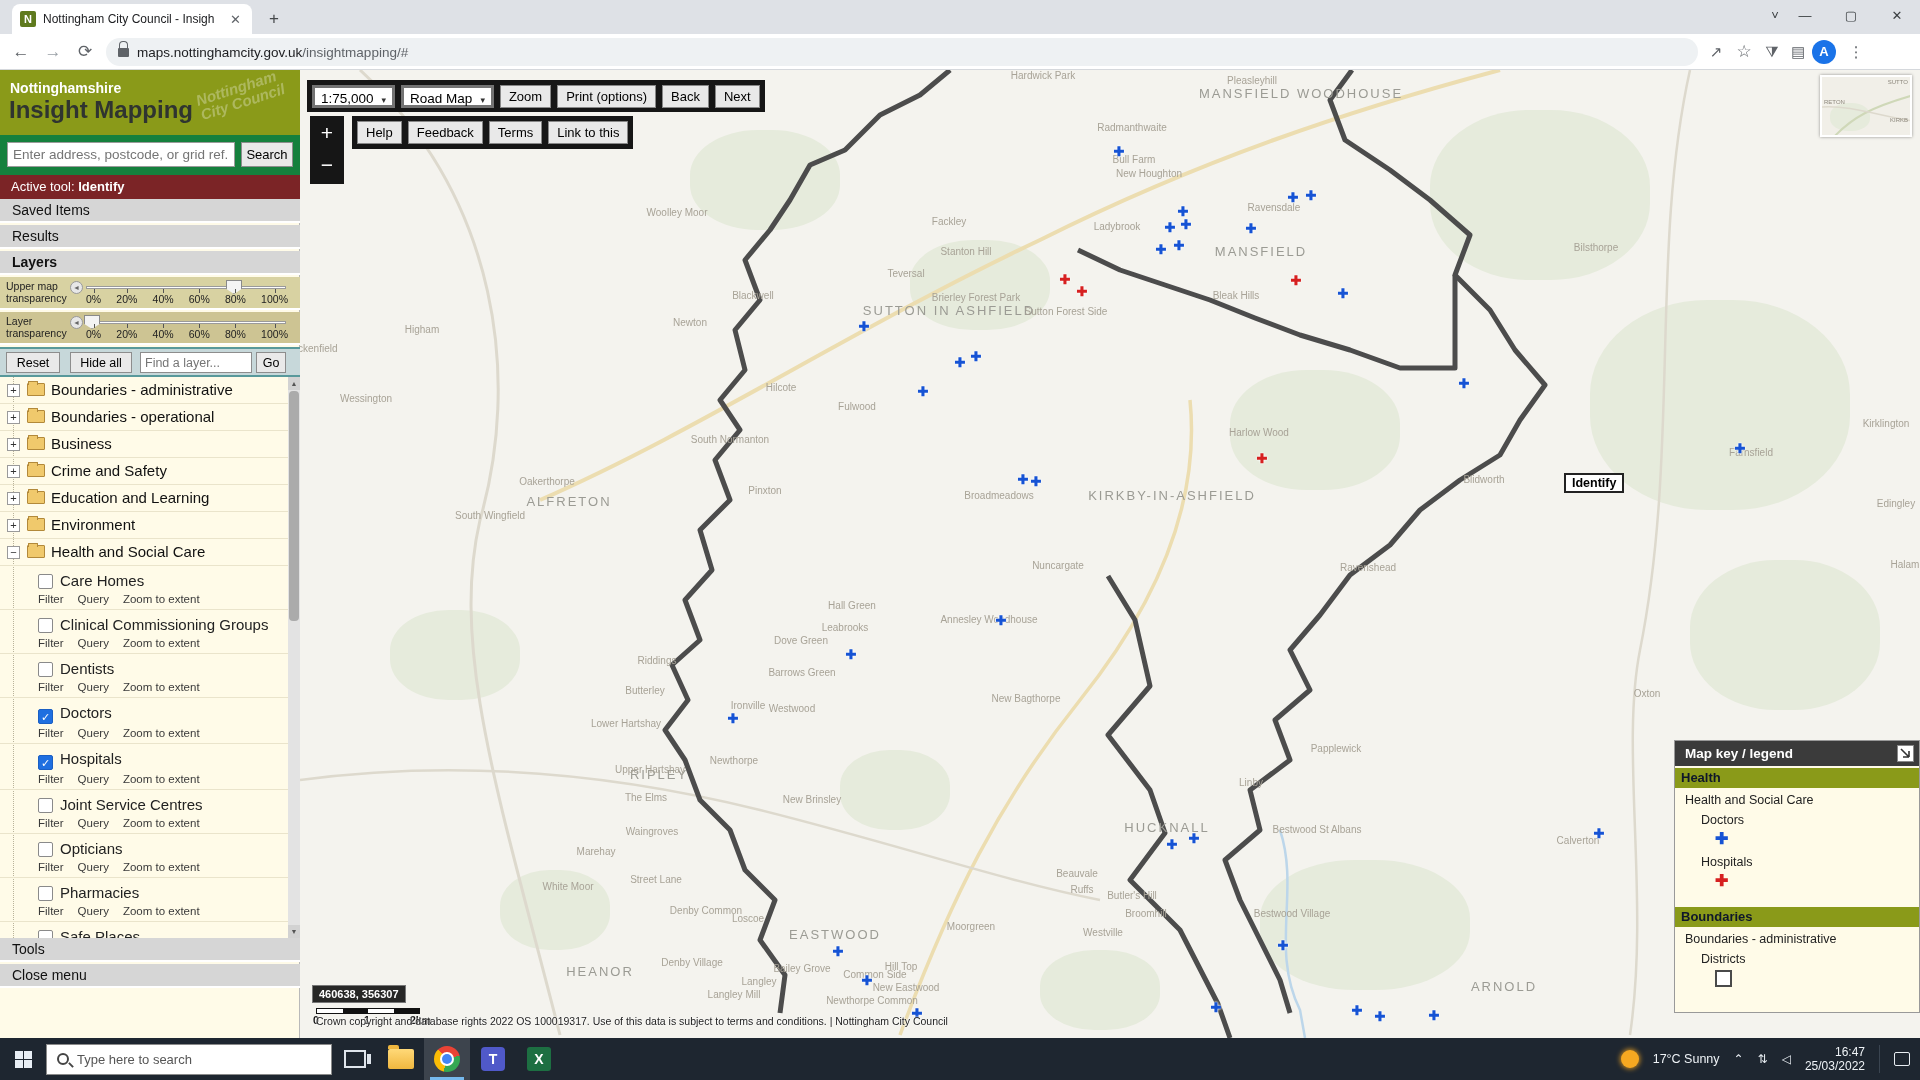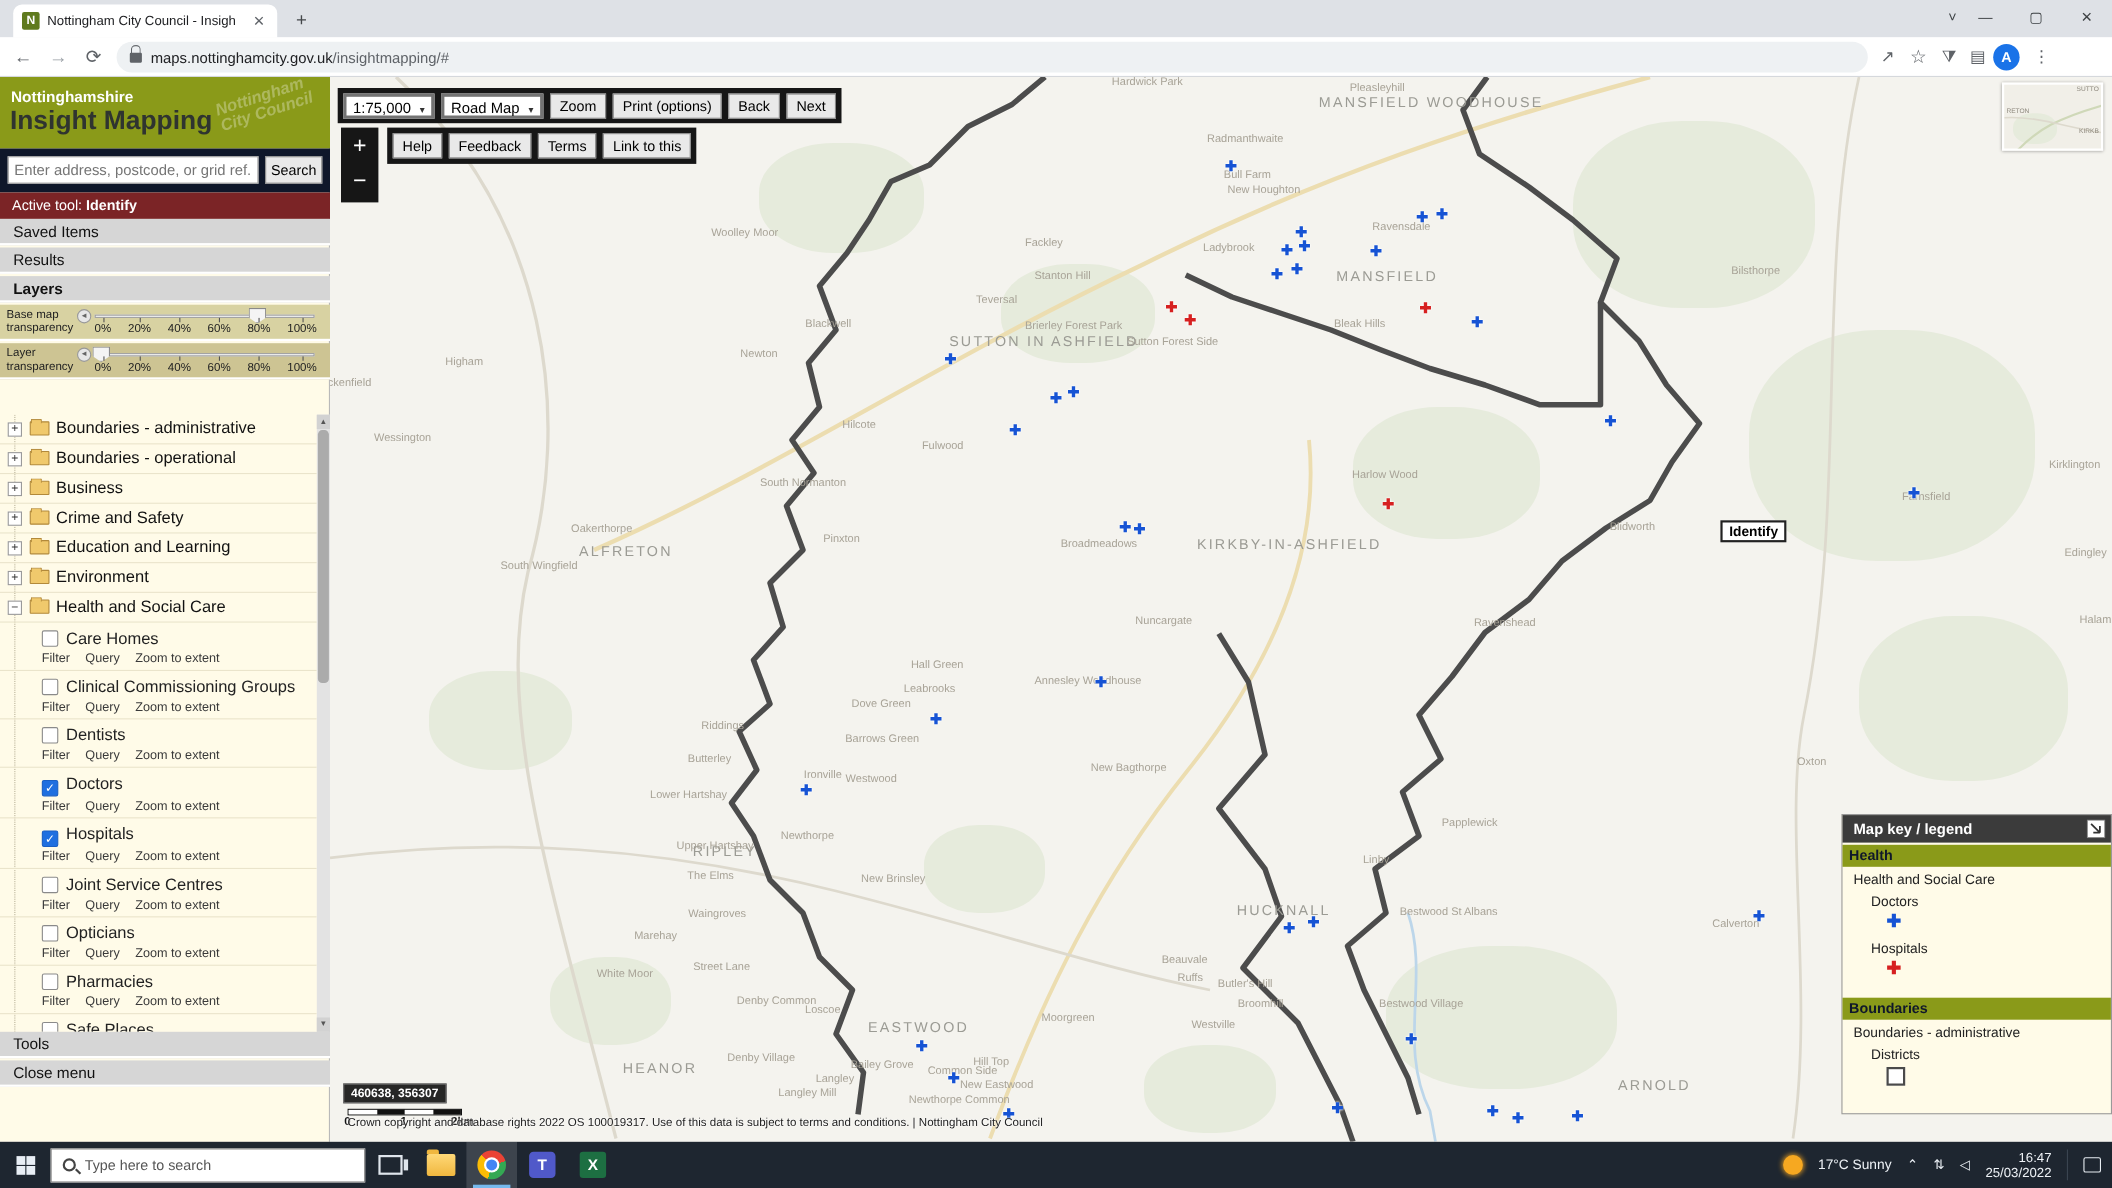--- a/index.html
+++ b/index.html
@@ -23,21 +23,21 @@
   .url .path { color:#5f6368; }
   .tb-ic { position:absolute; top:6px; width:24px; height:24px; color:#5f6368; text-align:center; line-height:24px; font-size:15px; }
   .avatar { position:absolute; left:1812px; top:6px; width:24px; height:24px; border-radius:50%; background:#1a73e8; color:#fff; font-size:13px; font-weight:bold; text-align:center; line-height:24px; }
 
   
   #sidebar { position:absolute; left:0; top:70px; width:300px; height:968px; background:#fffbe8; border-right:1px solid #b9b9b9; }
   #brand { position:absolute; left:0; top:0; width:300px; height:65px; background:#8a9a19; overflow:hidden; }
   #brand .l1 { position:absolute; left:10px; top:10px; color:#fff; font-weight:bold; font-size:14px; }
   #brand .l2 { position:absolute; left:9px; top:26px; color:#2f3430; font-weight:bold; font-size:24px; }
   #brand .wm { position:absolute; right:-6px; top:6px; color:rgba(255,255,255,.3); font-weight:bold; font-size:15px; font-style:italic; transform:rotate(-18deg); width:110px; line-height:15px; }
-  #searchrow { position:absolute; left:0; top:65px; width:300px; height:40px; background:#0f172a; }
+  #searchrow { position:absolute; left:0; top:65px; width:300px; height:40px; background:#15803d; }
   #searchrow input { position:absolute; left:7px; top:7px; width:228px; height:25px; border:1px solid #9b9b9b; font-size:13.5px; padding:0 5px; color:#333; }
   #searchrow button { position:absolute; left:241px; top:7px; width:52px; height:25px; background:#e9e9e9; border:1px solid #8d8d8d; font-size:13px; }
   #activetool { position:absolute; left:0; top:105px; width:300px; height:24px; background:#7b2426; color:#fff; font-size:13px; line-height:24px; padding-left:11px; }
   #activetool b { font-weight:bold; }
   .sectbar { position:absolute; left:0; width:300px; height:24px; background:#d6d6d6; border-bottom:2px solid #fff; font-size:14px; line-height:22px; padding-left:12px; color:#111; }
   .sliderrow { position:absolute; left:0; width:300px; height:33px; }
   .sliderrow .lab { position:absolute; left:6px; top:3px; width:60px; font-size:10.5px; line-height:12px; color:#222; }
   .track { position:absolute; left:86px; top:9px; width:200px; height:3px; background:#fdfdfd; border:1px solid #9a9a9a; }
   .sl-circle { position:absolute; left:70px; top:4px; width:13px; height:13px; border-radius:50%; background:#e7e7e7; border:1px solid #999; color:#666; font-size:7px; text-align:center; line-height:12px;}
   .handle { position:absolute; top:3px; width:16px; height:14px; background:#f4f4f4; border:1px solid #8a8a8a; clip-path:polygon(0 0,100% 0,100% 62%,50% 100%,0 62%); }
@@ -176,21 +176,21 @@
   <div id="searchrow">
     <input placeholder="Enter address, postcode, or grid ref." style="">
     <button>Search</button>
   </div>
   <div id="activetool"><span>Active tool:</span>&nbsp;<b>Identify</b></div>
   <div class="sectbar" style="top:129px;">Saved Items</div>
   <div class="sectbar" style="top:155px;">Results</div>
   <div class="sectbar" style="top:181px;font-weight:bold;">Layers</div>
 
   <div class="sliderrow" style="top:207px;background:#d8d2a2;border-bottom:2px solid #fff;">
-    <div class="lab">Base map transparency</div>
+    <div class="lab">Upper map transparency</div>
     <div class="sl-circle">◄</div>
     <div class="track"></div>
     <div class="handle" id="base-handle" style="left: 226px;"></div>
     <div class="ticks">
         <span>0%</span>
         <span>20%</span>
         <span>40%</span>
         <span>60%</span>
         <span>80%</span>
         <span>100%</span>
@@ -204,20 +204,26 @@
     <div class="ticks">
         <span>0%</span>
         <span>20%</span>
         <span>40%</span>
         <span>60%</span>
         <span>80%</span>
         <span>100%</span>
       </div>
   </div>
 
+  <div id="findrow" style="top:277px;">
+    <button id="btn-reset">Reset</button>
+    <button id="btn-hideall">Hide all</button>
+    <input placeholder="Find a layer..." style="">
+    <button id="btn-go">Go</button>
+  </div>
 
   <div id="tree" style="top:307px;height:561px;">
     <div class="guide"></div>
   <div class="cat">
         <span class="expander">+</span>
         <span class="folder"></span>
         <span class="clabel">Boundaries - administrative</span>
       </div>
       <div class="cat">
         <span class="expander">+</span>

